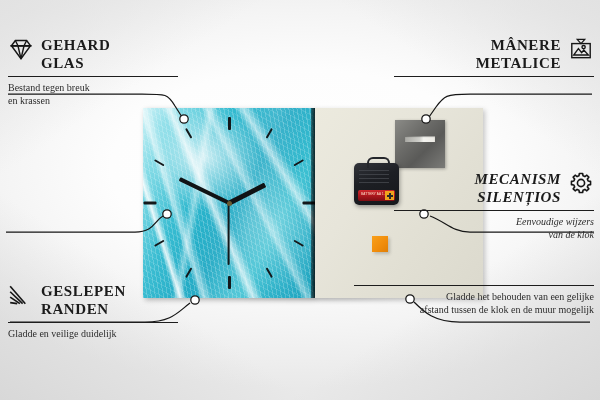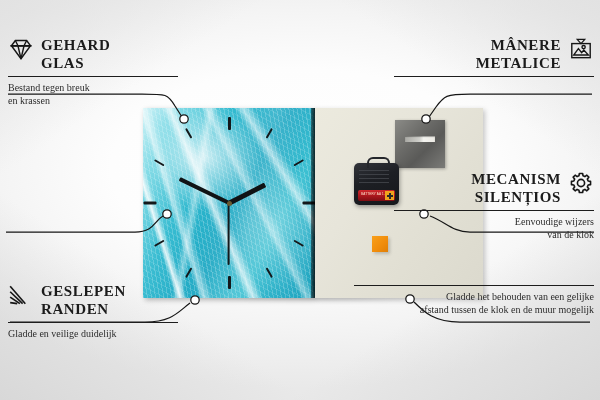--- a/index.html
+++ b/index.html
@@ -262,21 +262,21 @@
           <path d="M12 7 L8.5 3.2 L15.5 3.2 Z" stroke-width="1.1"></path>
           <path d="M5.2 17.6 L9.6 11.6 L12.6 15.4 L14.6 13 L18.8 17.6 Z"></path>
           <circle cx="14.4" cy="10.2" r="1.5"></circle>
         </g>
           </svg>
       </span>
     </div>
     <div class="c-rule" style="width:200px"></div>
   </div>
 
-  <div class="callout right" style="right:6px;top:170px;width:200px;">
+  <div class="callout right" style="right:6px;top:170px;width:200px;font-style:italic;">
     <div class="c-head">
       <span class="c-title" style="flex:1">MECANISM
 SILENȚIOS</span>
       <span class="ico">
         <svg viewBox="0 0 24 24">
             <g fill="none" stroke="currentColor" stroke-width="1.5">
           <path d="M12 3.2 L13.5 3.2 L13.9 5.4 L15.6 6.1 L17.4 4.8 L19.2 6.6 L17.9 8.4 L18.6 10.1 L20.8 10.5 L20.8 13.5 L18.6 13.9 L17.9 15.6 L19.2 17.4 L17.4 19.2 L15.6 17.9 L13.9 18.6 L13.5 20.8 L10.5 20.8 L10.1 18.6 L8.4 17.9 L6.6 19.2 L4.8 17.4 L6.1 15.6 L5.4 13.9 L3.2 13.5 L3.2 10.5 L5.4 10.1 L6.1 8.4 L4.8 6.6 L6.6 4.8 L8.4 6.1 L10.1 5.4 L10.5 3.2 Z" stroke-linejoin="round"></path>
           <circle cx="12" cy="12" r="3.3"></circle>
         </g>
           </svg>

